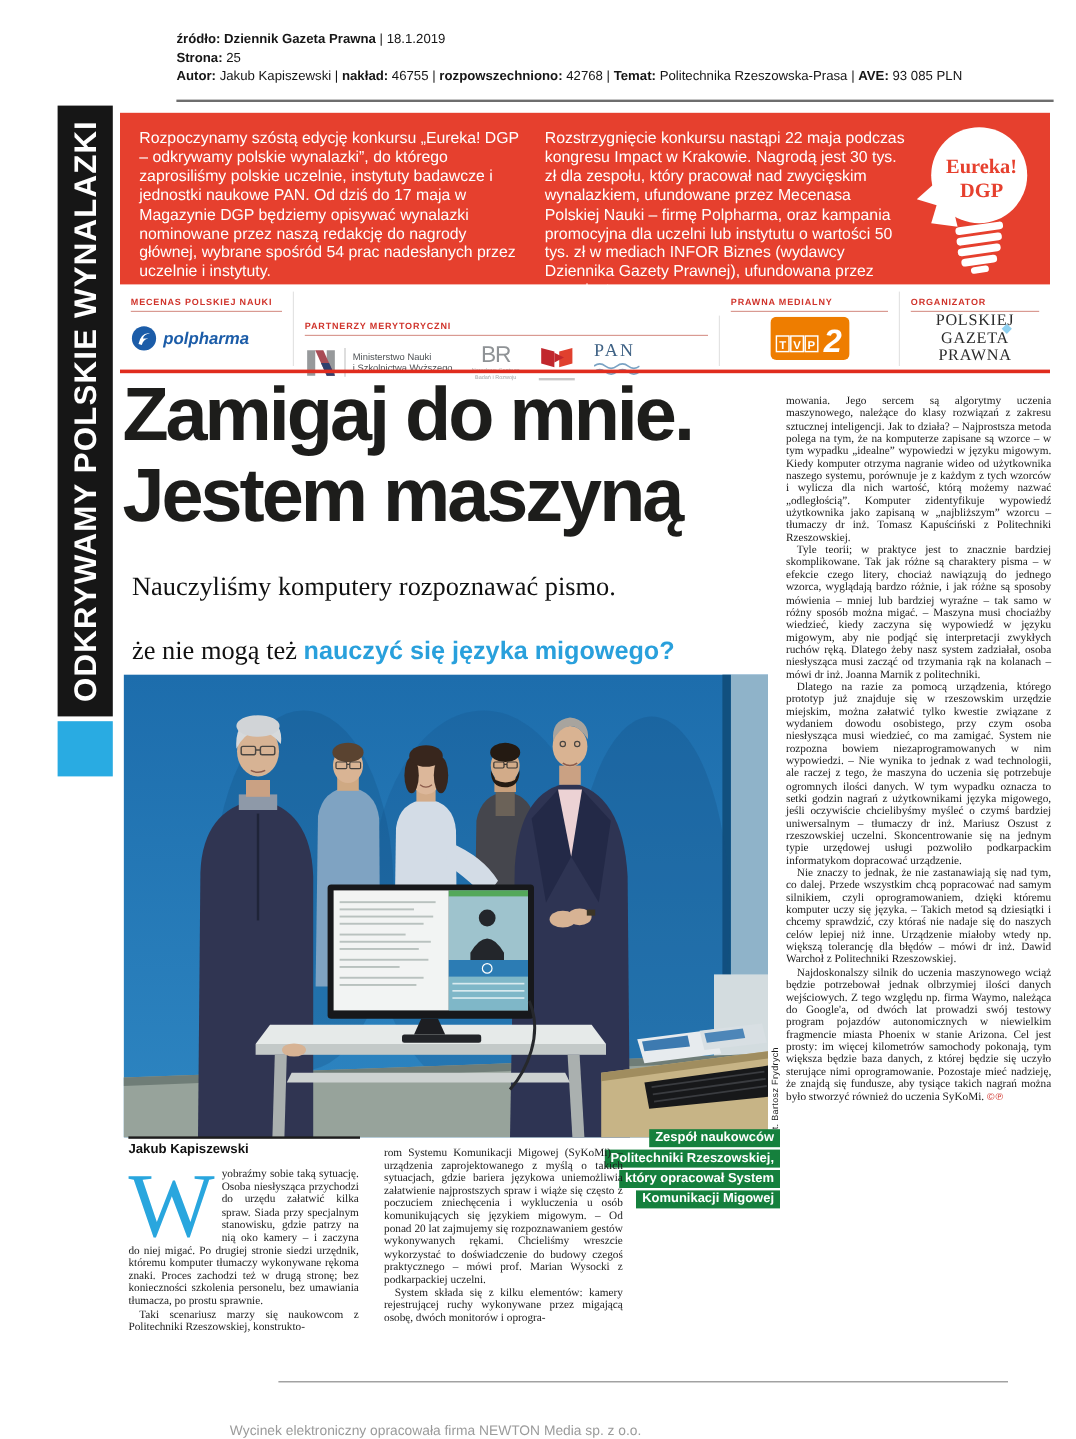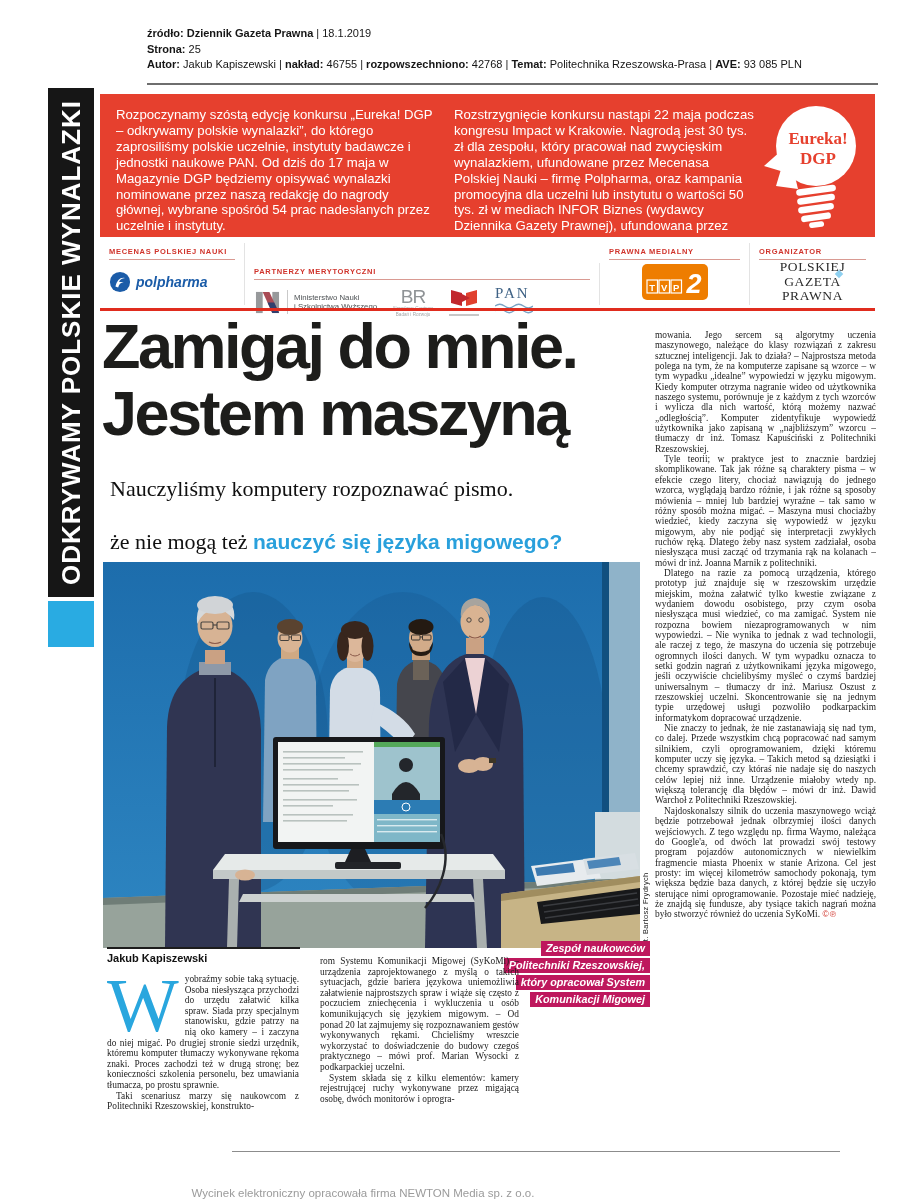--- a/index.html
+++ b/index.html
@@ -57,21 +57,21 @@
   .lead{position:absolute;left:110px;top:476px;width:575px;font-family:"Liberation Serif",serif;
         font-size:22px;line-height:26.5px;color:#101010;}
   .lead .hl{color:#29a0dc;font-family:"Liberation Sans",sans-serif;font-weight:bold;font-size:21px;}
 
   
   .photo{position:absolute;left:103px;top:562px;width:537px;height:386px;}
   .credit{position:absolute;left:641px;top:856px;height:92px;writing-mode:vertical-rl;
           transform:rotate(180deg);font-size:7.5px;color:#1a1a1a;letter-spacing:0.3px;}
   .caption{position:absolute;left:418px;top:939px;width:232px;text-align:right;}
   .caption .cl{line-height:15px;}
-  .caption .cl span{background:#be185d;color:#fff;font-weight:bold;font-size:10.8px;padding:1px 5px 2px;font-style:italic;}
+  .caption .cl span{background:#15803d;color:#fff;font-weight:bold;font-size:10.8px;padding:1px 5px 2px;}
 
   
   .byline-rule{position:absolute;left:107px;top:947px;width:193px;height:2px;background:#1c1c1c;}
   .byline{position:absolute;left:107px;top:952px;font-size:11px;font-weight:bold;color:#111;}
   .bodytext{font-family:"Liberation Serif",serif;color:#1c1c1c;text-align:justify;}
   .bodytext p{margin:0;}
   .bodytext .indent{text-indent:9px;}
   .col1{position:absolute;left:107px;top:974px;width:192px;font-size:9.4px;line-height:10.6px;}
   .col2{position:absolute;left:320px;top:956px;width:199px;font-size:9.4px;line-height:10.6px;}
   .col3{position:absolute;left:655px;top:330px;width:221px;font-size:9.4px;line-height:10.35px;}

